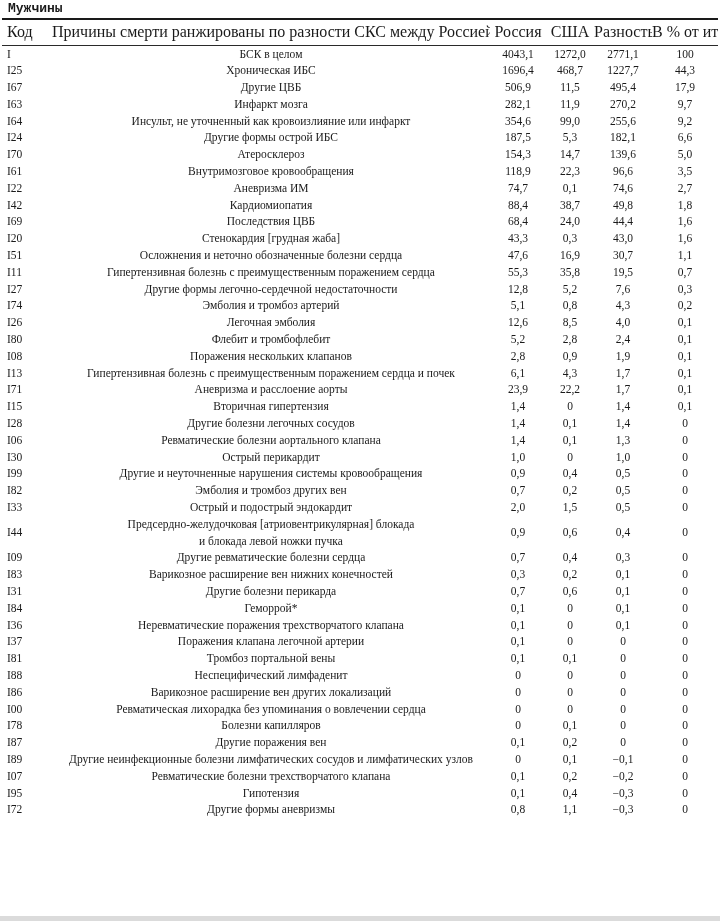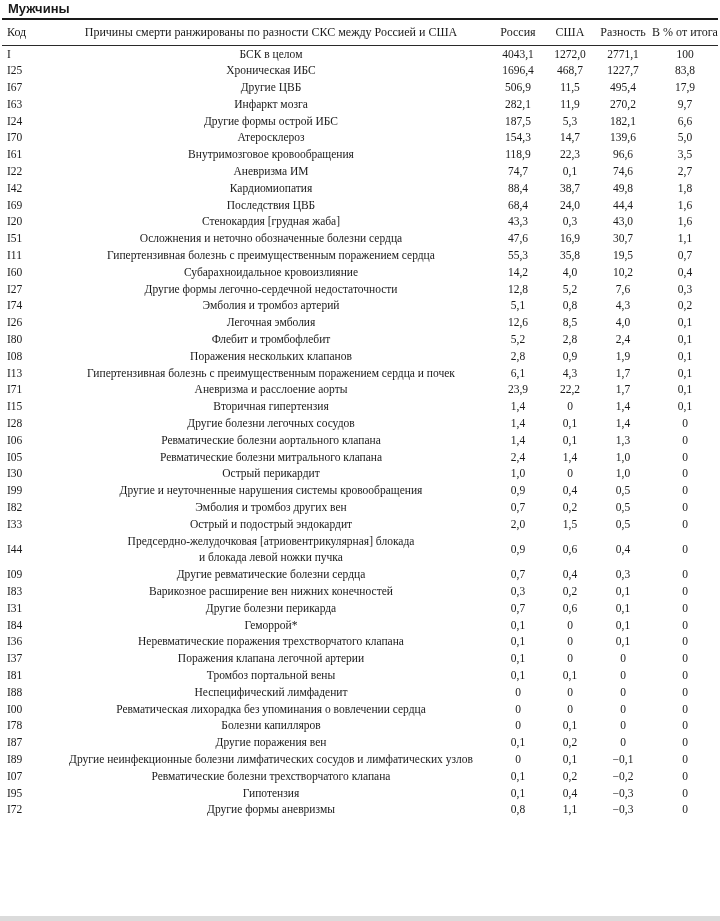--- a/index.html
+++ b/index.html
@@ -2,38 +2,38 @@
 <html><head>
 <meta charset="utf-8">
 <style>
   * { margin:0; padding:0; box-sizing:border-box; }
   html,body { width:720px; height:921px; background:#ffffff; overflow:hidden; }
   body { font-family:"Liberation Serif", serif; color:#1a1a1a; position:relative; }
 
   .page { width:720px; height:921px; padding:0 2px; }
 
   .doc-title {
-    font-family:Liberation Sans, sans-serif;
+    font-family:Liberation Mono, monospace;
     font-weight:bold;
     font-size:13px;
     line-height:16px;
     padding:1px 0 1px 6px;
   }
 
   .rule-thick { border-top:2px solid #1a1a1a; }
 
   table.mortality {
     width:716px;
     border-collapse:collapse;
     table-layout:fixed;
     font-size:11.5px;
   }
   table.mortality thead th {
     font-weight:normal;
-    font-size:12px;
+    font-size:16px;
     height:25px;
     vertical-align:middle;
     border-bottom:1px solid #2a2a2a;
     text-align:center;
     white-space:nowrap;
     overflow:hidden;
   }
   table.mortality thead th.h-code { text-align:left; padding-left:5px; }
 
   table.mortality td {
@@ -100,39 +100,47 @@
     <td class="c-num">1272,0</td>
     <td class="c-num">2771,1</td>
     <td class="c-num">100</td>
   </tr>
         <tr>
     <td class="c-code">I25</td>
     <td class="c-cause">Хроническая ИБС</td>
     <td class="c-num">1696,4</td>
     <td class="c-num">468,7</td>
     <td class="c-num">1227,7</td>
-    <td class="c-num">83,8</td>
+    <td class="c-num">44,3</td>
   </tr>
         <tr>
     <td class="c-code">I67</td>
     <td class="c-cause">Другие ЦВБ</td>
     <td class="c-num">506,9</td>
     <td class="c-num">11,5</td>
     <td class="c-num">495,4</td>
     <td class="c-num">17,9</td>
   </tr>
         <tr>
     <td class="c-code">I63</td>
     <td class="c-cause">Инфаркт мозга</td>
     <td class="c-num">282,1</td>
     <td class="c-num">11,9</td>
     <td class="c-num">270,2</td>
     <td class="c-num">9,7</td>
   </tr>
         <tr>
+    <td class="c-code">I64</td>
+    <td class="c-cause">Инсульт, не уточненный как кровоизлияние или инфаркт</td>
+    <td class="c-num">354,6</td>
+    <td class="c-num">99,0</td>
+    <td class="c-num">255,6</td>
+    <td class="c-num">9,2</td>
+  </tr>
+        <tr>
     <td class="c-code">I24</td>
     <td class="c-cause">Другие формы острой ИБС</td>
     <td class="c-num">187,5</td>
     <td class="c-num">5,3</td>
     <td class="c-num">182,1</td>
     <td class="c-num">6,6</td>
   </tr>
         <tr>
     <td class="c-code">I70</td>
     <td class="c-cause">Атеросклероз</td>
@@ -191,28 +199,20 @@
   </tr>
         <tr>
     <td class="c-code">I11</td>
     <td class="c-cause">Гипертензивная болезнь с преимущественным поражением сердца</td>
     <td class="c-num">55,3</td>
     <td class="c-num">35,8</td>
     <td class="c-num">19,5</td>
     <td class="c-num">0,7</td>
   </tr>
         <tr>
-    <td class="c-code">I60</td>
-    <td class="c-cause">Субарахноидальное кровоизлияние</td>
-    <td class="c-num">14,2</td>
-    <td class="c-num">4,0</td>
-    <td class="c-num">10,2</td>
-    <td class="c-num">0,4</td>
-  </tr>
-        <tr>
     <td class="c-code">I27</td>
     <td class="c-cause">Другие формы легочно-сердечной недостаточности</td>
     <td class="c-num">12,8</td>
     <td class="c-num">5,2</td>
     <td class="c-num">7,6</td>
     <td class="c-num">0,3</td>
   </tr>
         <tr>
     <td class="c-code">I74</td>
     <td class="c-cause">Эмболия и тромбоз артерий</td>
@@ -279,28 +279,20 @@
   </tr>
         <tr>
     <td class="c-code">I06</td>
     <td class="c-cause">Ревматические болезни аортального клапана</td>
     <td class="c-num">1,4</td>
     <td class="c-num">0,1</td>
     <td class="c-num">1,3</td>
     <td class="c-num">0</td>
   </tr>
         <tr>
-    <td class="c-code">I05</td>
-    <td class="c-cause">Ревматические болезни митрального клапана</td>
-    <td class="c-num">2,4</td>
-    <td class="c-num">1,4</td>
-    <td class="c-num">1,0</td>
-    <td class="c-num">0</td>
-  </tr>
-        <tr>
     <td class="c-code">I30</td>
     <td class="c-cause">Острый перикардит</td>
     <td class="c-num">1,0</td>
     <td class="c-num">0</td>
     <td class="c-num">1,0</td>
     <td class="c-num">0</td>
   </tr>
         <tr>
     <td class="c-code">I99</td>
     <td class="c-cause">Другие и неуточненные нарушения системы кровообращения</td>
@@ -392,20 +384,28 @@
   </tr>
         <tr>
     <td class="c-code">I88</td>
     <td class="c-cause">Неспецифический лимфаденит</td>
     <td class="c-num">0</td>
     <td class="c-num">0</td>
     <td class="c-num">0</td>
     <td class="c-num">0</td>
   </tr>
         <tr>
+    <td class="c-code">I86</td>
+    <td class="c-cause">Варикозное расширение вен других локализаций</td>
+    <td class="c-num">0</td>
+    <td class="c-num">0</td>
+    <td class="c-num">0</td>
+    <td class="c-num">0</td>
+  </tr>
+        <tr>
     <td class="c-code">I00</td>
     <td class="c-cause">Ревматическая лихорадка без упоминания о вовлечении сердца</td>
     <td class="c-num">0</td>
     <td class="c-num">0</td>
     <td class="c-num">0</td>
     <td class="c-num">0</td>
   </tr>
         <tr>
     <td class="c-code">I78</td>
     <td class="c-cause">Болезни капилляров</td>

